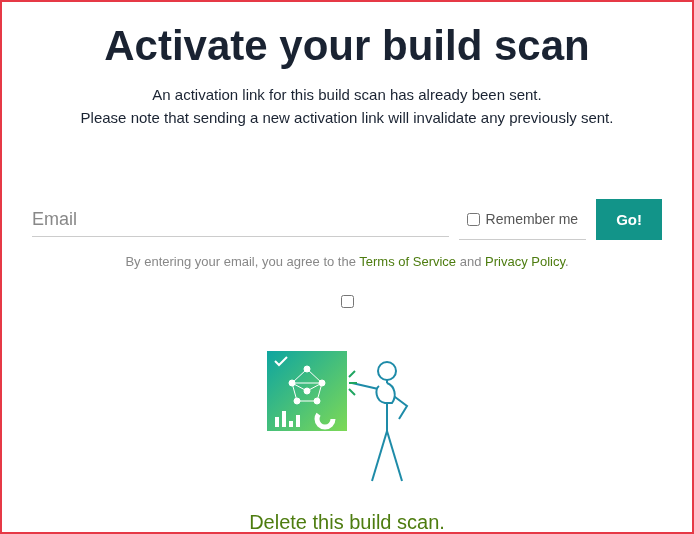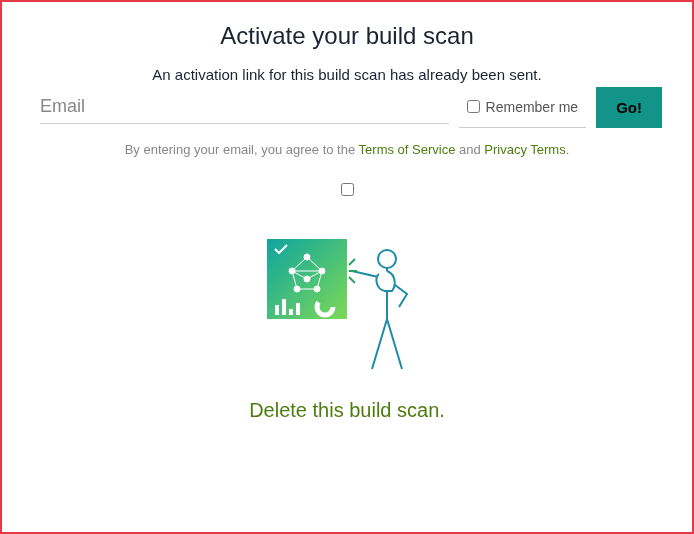--- a/index.html
+++ b/index.html
@@ -8,62 +8,62 @@
       width: 694px;
       height: 534px;
       border: 2px solid #e63946;
       padding: 20px 30px 10px;
       color: #333;
       background: #fff;
       position: relative;
     }
     h1 {
       text-align: center;
-      font-size: 24px;
-      font-weight: 400;
+      font-size: 42px;
+      font-weight: 700;
       color: #1a2332;
       margin-bottom: 14px;
     }
     .subtitle {
       text-align: center;
       font-size: 15px;
       color: #1a2332;
       line-height: 1.5;
+      margin-bottom: 70px;
     }
     .form-row {
       display: flex;
       align-items: center;
       gap: 10px;
       margin-bottom: 6px;
     }
     .email-input {
       flex: 1;
       border: none;
       border-bottom: 1px solid #ccc;
       font-size: 18px;
       padding: 6px 0;
       color: #1d4ed8;
       outline: none;
       background: transparent;
-      margin-left: 8px;
     }
     .email-input::placeholder { color: #888; }
     .remember-wrap {
       display: flex;
       align-items: center;
       gap: 6px;
       font-size: 14px;
       color: #555;
       border-bottom: 1px solid #ccc;
       padding: 8px 8px;
       align-self: stretch;
     }
     .go-btn {
       background: #129489;
-      color: #000000;
+      color: #ffffff;
       border: none;
       font-size: 15px;
       font-weight: 600;
       padding: 12px 20px;
       cursor: pointer;
     }
     .agree {
       text-align: center;
       font-size: 13px;
       color: #888;
@@ -93,33 +93,34 @@
       cursor: pointer;
     }
   </style>
 </head>
 <body>
 
 <h1>Activate your build scan</h1>
 
 <div class="subtitle">
   <span>An activation link for this build scan has already been sent.</span><br>
+  <span>Please note that sending a new activation link will invalidate any previously sent.</span>
 </div>
 
 <div class="form-row">
   <input type="text" class="email-input" placeholder="Email" style="">
   <label class="remember-wrap">
     <input type="checkbox" style="">
     <span>Remember me</span>
   </label>
   <button class="go-btn">Go!</button>
 </div>
 
 <div class="agree">
-  <span>By entering your email, you agree to the </span><a>Terms of Service</a><span> and </span><a>Privacy Terms</a><span>.</span>
+  <span>By entering your email, you agree to the </span><a>Terms of Service</a><span> and </span><a>Privacy Policy</a><span>.</span>
 </div>
 
 <div class="subscribe-row">
   <input type="checkbox" style="">
 </div>
 
 <svg class="illustration" width="180" height="150" viewBox="0 0 180 150">
   <defs>
     <linearGradient id="grad" x1="0" y1="0" x2="1" y2="1">
       <stop offset="0%" stop-color="#0ea5a0"></stop>

